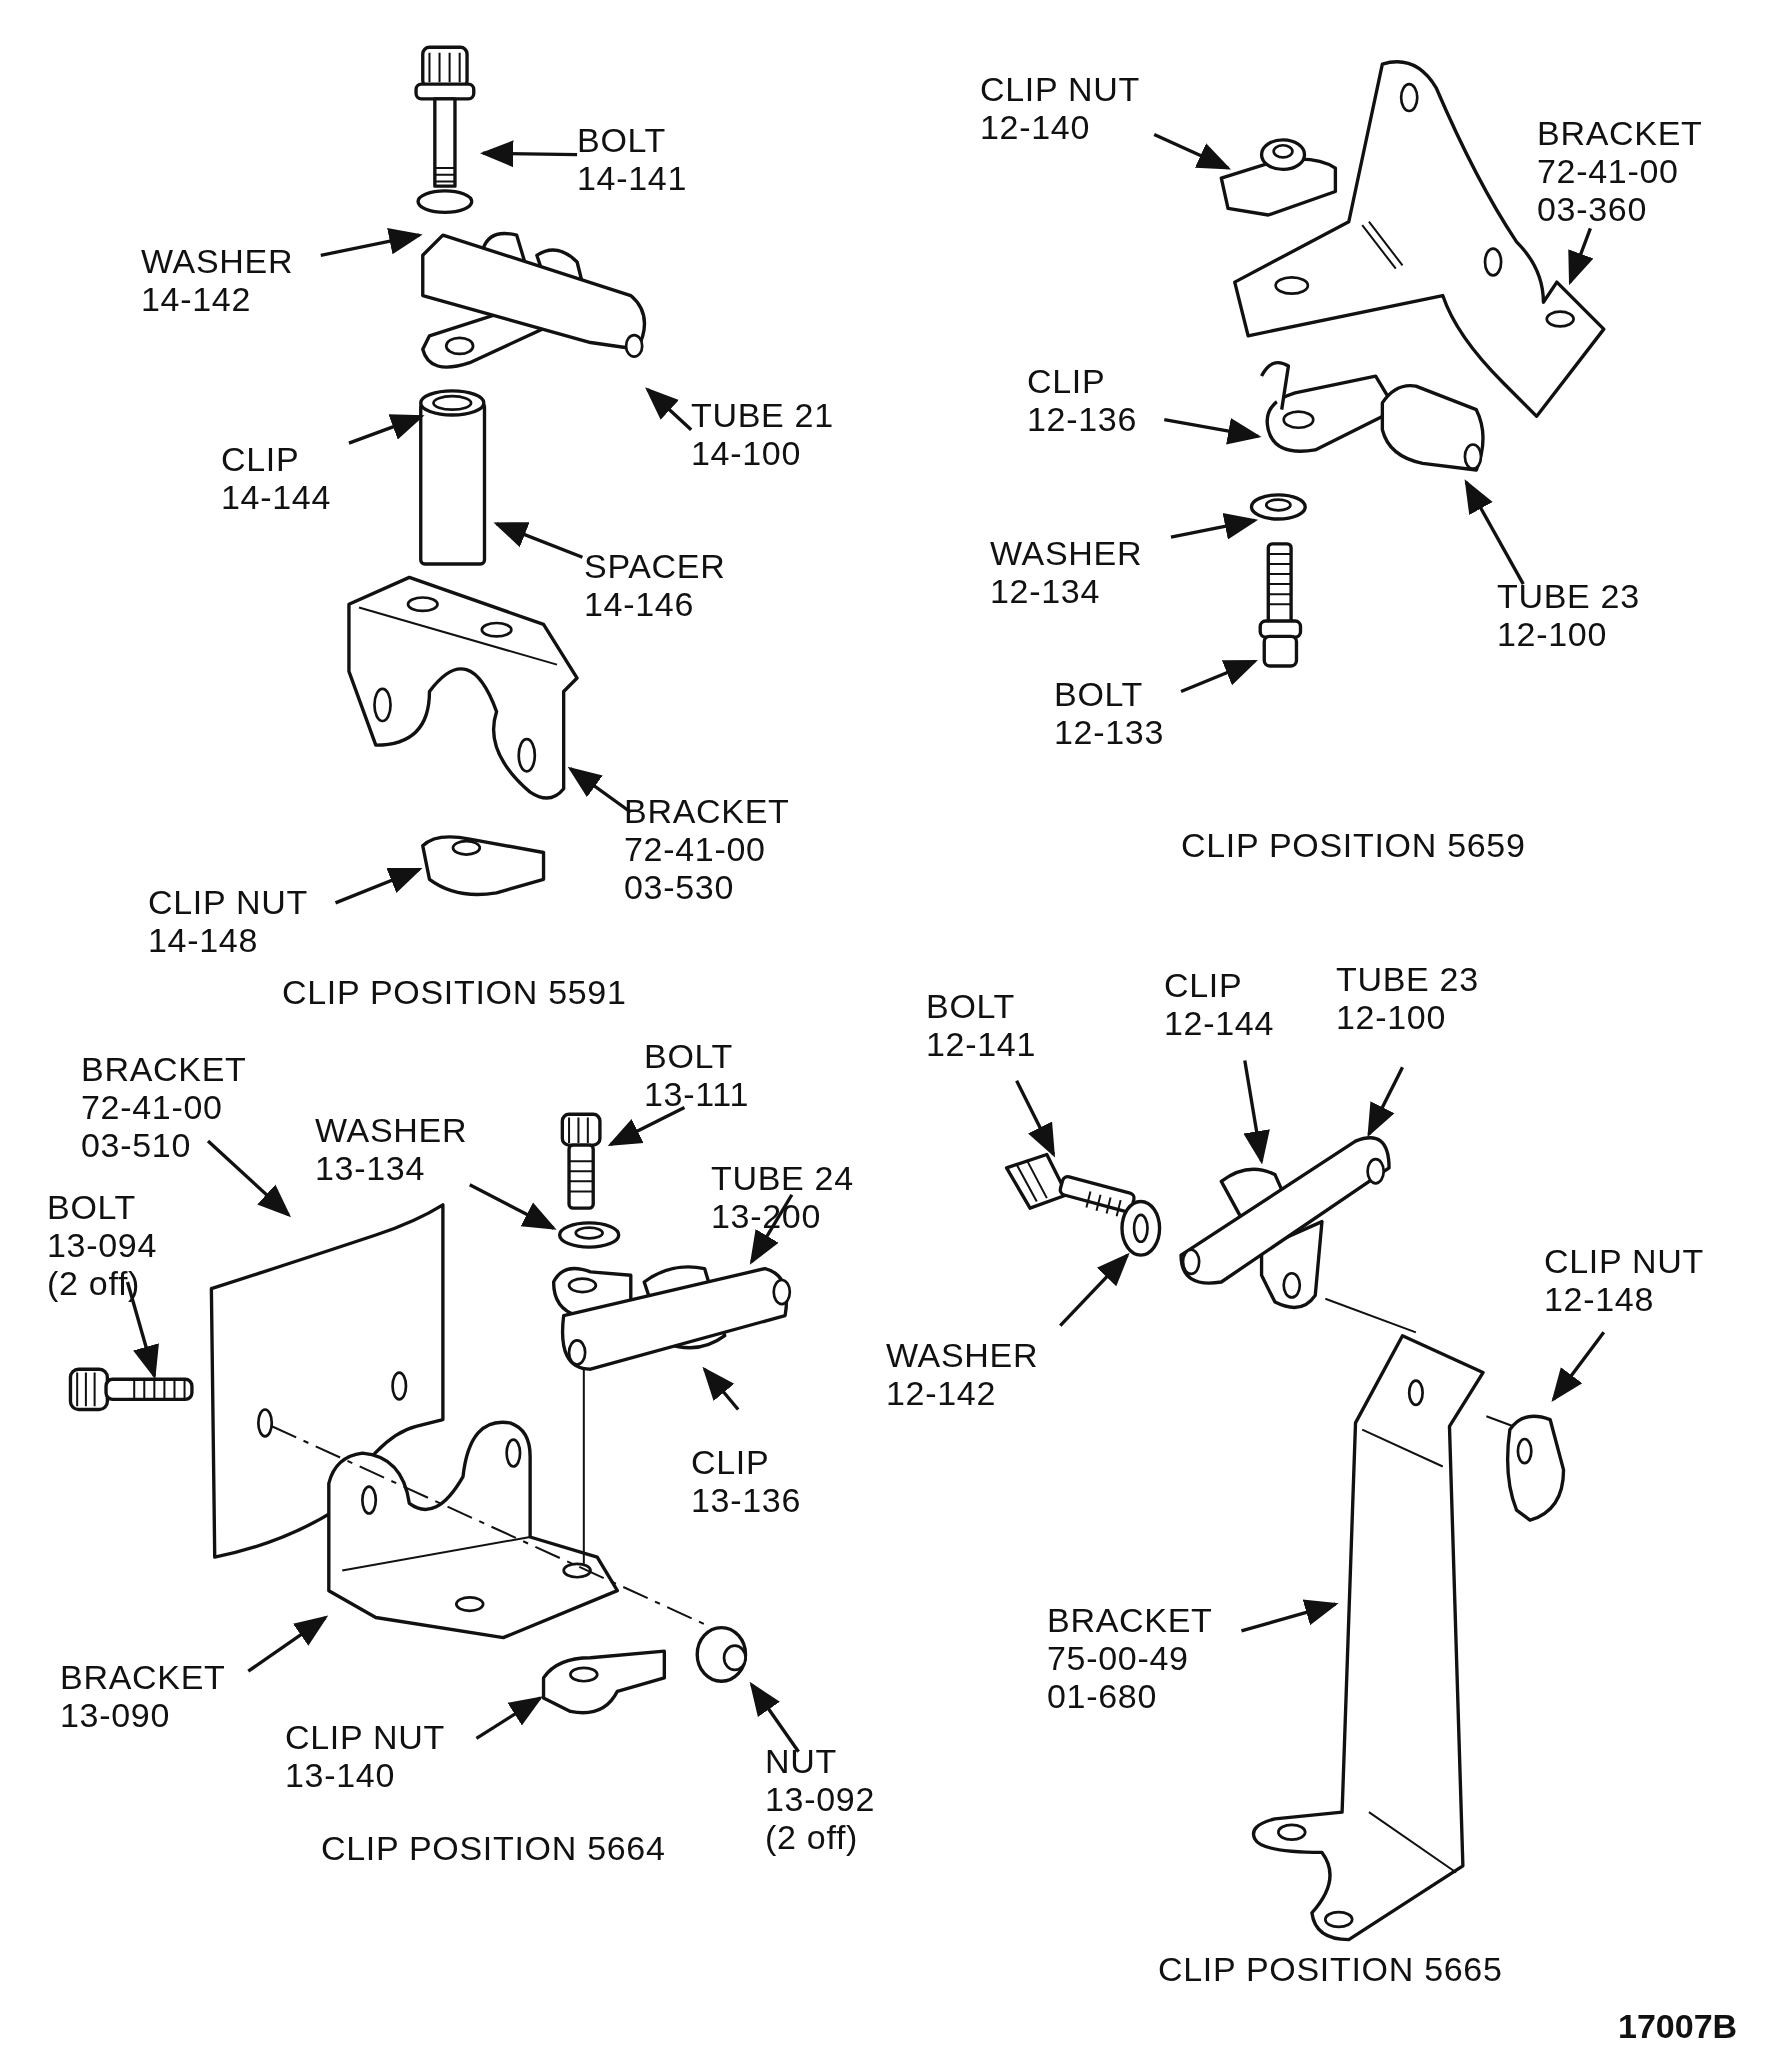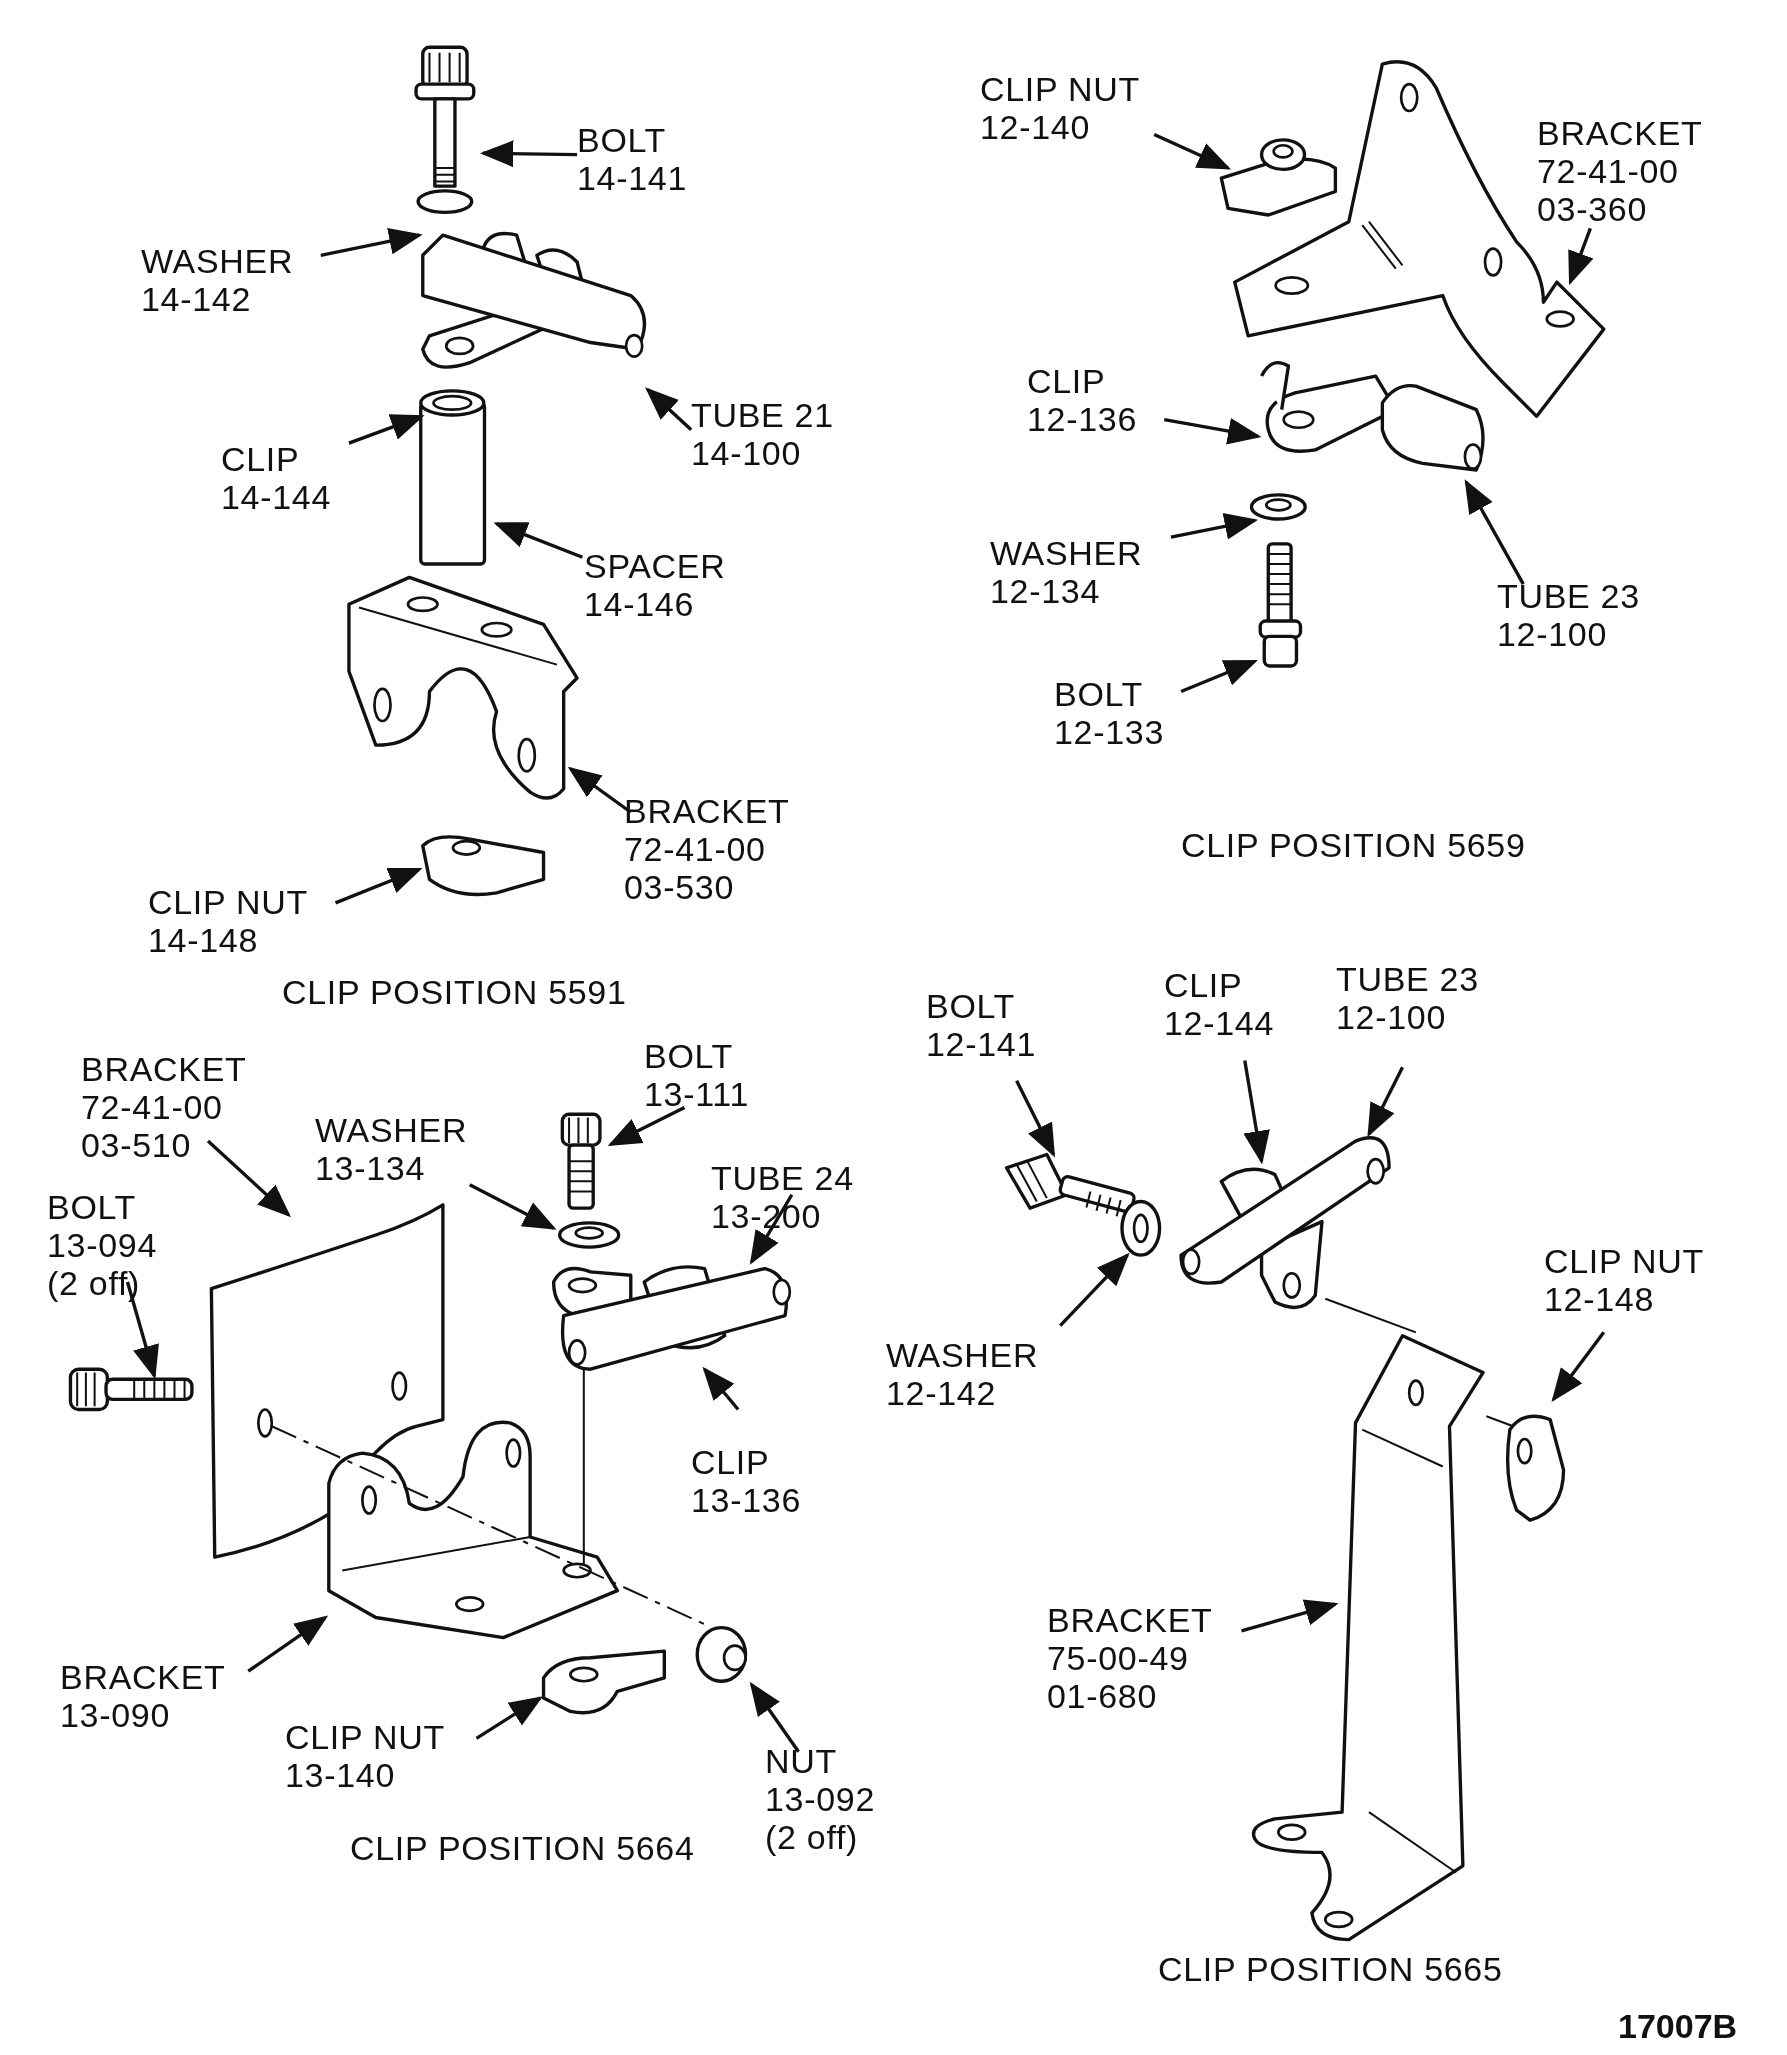--- a/index.html
+++ b/index.html
@@ -229,21 +229,21 @@
 
 <div class="lbl" style="left:81px;top:1050px;width:175px;"><span>BRACKET</span><br><span>72-41-00</span><br><span>03-510</span></div>
 <div class="lbl" style="left:644px;top:1037px;width:134px;"><span>BOLT</span><br><span>13-111</span></div>
 <div class="lbl" style="left:315px;top:1111px;width:181px;"><span>WASHER</span><br><span>13-134</span></div>
 <div class="lbl" style="left:711px;top:1141px;width:168px;margin-top:18px;"><span>TUBE 24</span><br><span>13-200</span></div>
 <div class="lbl" style="left:47px;top:1188px;width:121px;"><span>BOLT</span><br><span>13-094</span><br><span>(2 off)</span></div>
 <div class="lbl" style="left:691px;top:1443px;width:134px;"><span>CLIP</span><br><span>13-136</span></div>
 <div class="lbl" style="left:60px;top:1658px;width:181px;"><span>BRACKET</span><br><span>13-090</span></div>
 <div class="lbl" style="left:285px;top:1718px;width:181px;"><span>CLIP NUT</span><br><span>13-140</span></div>
 <div class="lbl" style="left:765px;top:1742px;width:134px;"><span>NUT</span><br><span>13-092</span><br><span>(2 off)</span></div>
-<div class="cap" style="left:350px;top:1829px;">CLIP POSITION 5664</div>
+<div class="cap" style="left:321px;top:1829px;">CLIP POSITION 5664</div>
 
 <div class="note" style="left:201px;top:1920px;width:604px;"><br></div>
 
 <div class="lbl" style="left:926px;top:987px;width:134px;"><span>BOLT</span><br><span>12-141</span></div>
 <div class="lbl" style="left:1164px;top:966px;width:134px;"><span>CLIP</span><br><span>12-144</span></div>
 <div class="lbl" style="left:1336px;top:960px;width:168px;"><span>TUBE 23</span><br><span>12-100</span></div>
 <div class="lbl" style="left:1544px;top:1242px;width:188px;"><span>CLIP NUT</span><br><span>12-148</span></div>
 <div class="lbl" style="left:886px;top:1336px;width:181px;"><span>WASHER</span><br><span>12-142</span></div>
 <div class="lbl" style="left:1047px;top:1601px;width:188px;"><span>BRACKET</span><br><span>75-00-49</span><br><span>01-680</span></div>
 <div class="cap" style="left:1158px;top:1950px;">CLIP POSITION 5665</div>

